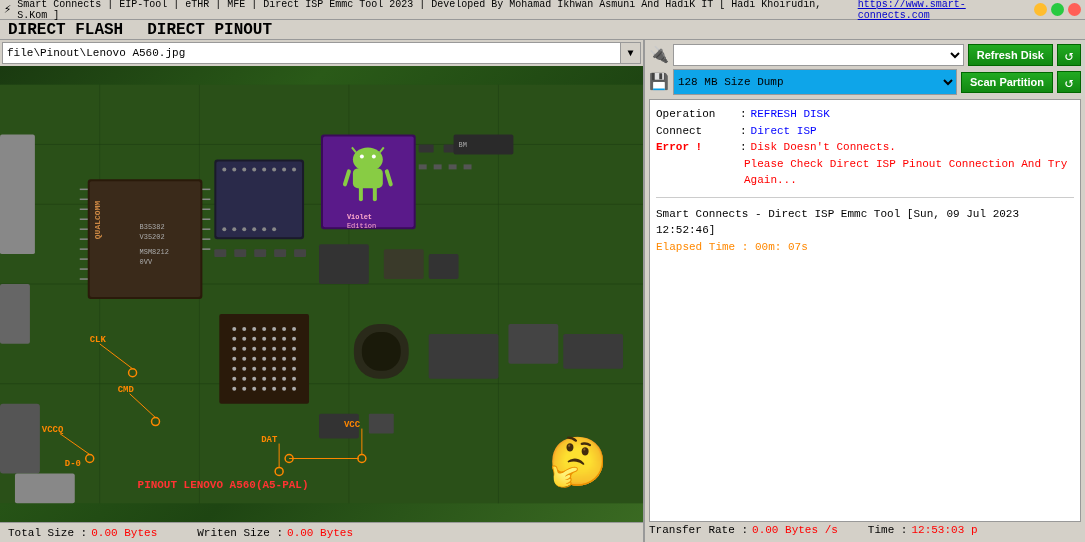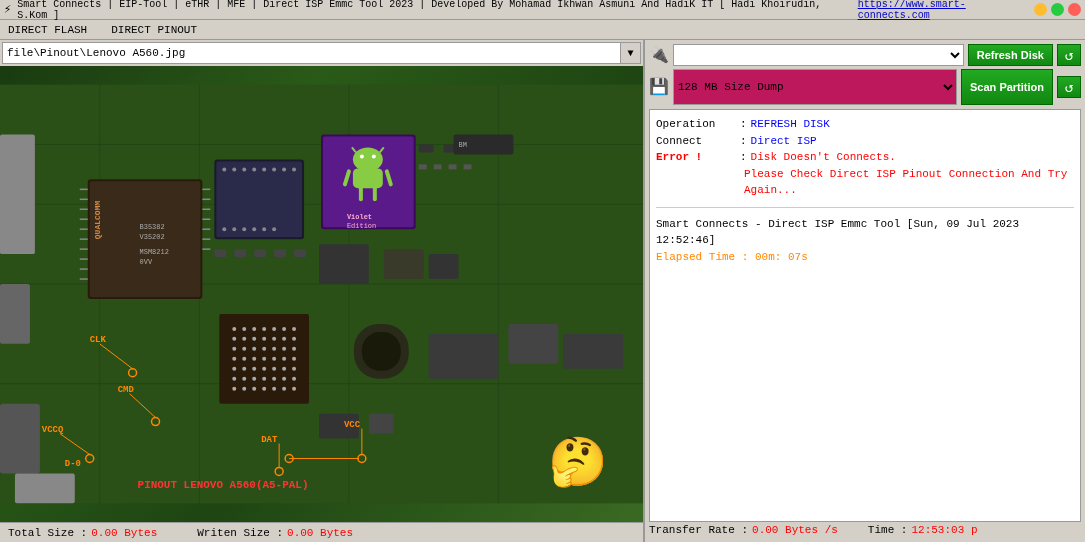--- a/index.html
+++ b/index.html
@@ -44,22 +44,22 @@
     #menu-bar {
       background: #d4d0c8;
       height: 20px;
       display: flex;
       align-items: center;
       padding: 0 4px;
       gap: 16px;
       border-bottom: 1px solid #999;
     }
     .menu-item {
-      font-size: 11px;
-      font-weight: normal;
+      font-size: 16px;
+      font-weight: bold;
       color: #000;
       cursor: pointer;
       padding: 2px 4px;
     }
 
     
     #main-layout {
       display: flex;
       height: calc(542px - 40px);
     }
@@ -196,31 +196,31 @@
       display: flex;
       gap: 4px;
       align-items: center;
     }
     #hdd-icon {
       font-size: 16px;
       color: #444;
     }
     #size-select {
       flex: 1;
-      height: 36px;
-      font-size: 11px;
-      background: #be185d;
+      height: 26px;
+      font-size: 11px;
+      background: #0ea5e9;
       border: 1px solid #999;
       font-family: 'Courier New', monospace;
     }
     #scan-btn {
       background: linear-gradient(to bottom, #22aa22, #118811);
       color: #fff;
       border: 1px solid #006600;
-      height: 36px;
+      height: 21px;
       padding: 0 8px;
       font-size: 11px;
       cursor: pointer;
       font-weight: bold;
       white-space: nowrap;
     }
     #scan-icon-btn {
       background: linear-gradient(to bottom, #22aa22, #118811);
       color: #fff;
       border: 1px solid #006600;

